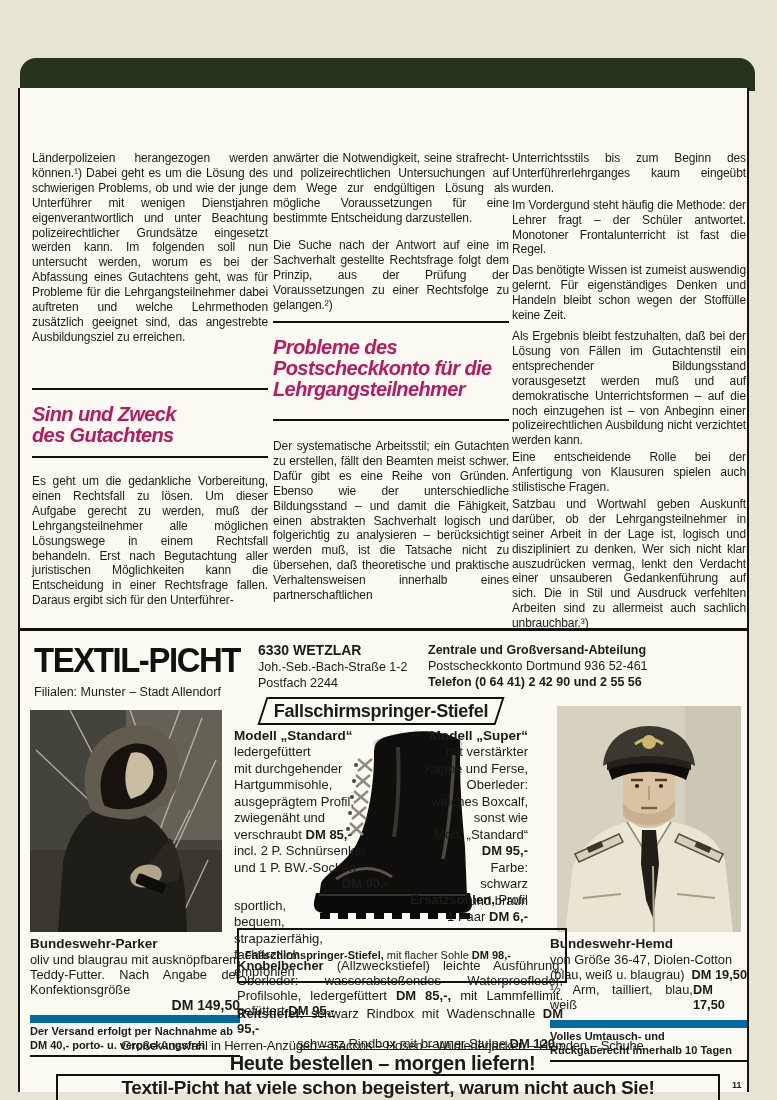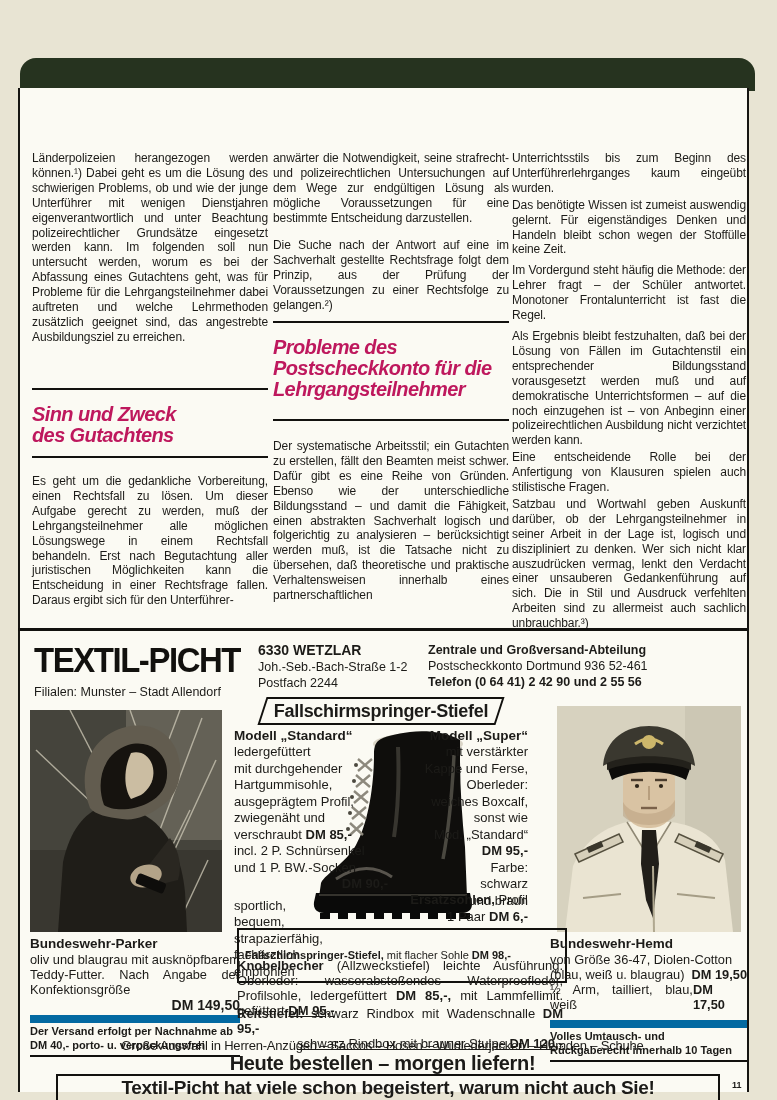--- a/index.html
+++ b/index.html
@@ -68,22 +68,22 @@
       <span>Probleme des</span><br>
       <span>Postscheckkonto für die</span><br>
       <span>Lehrgangsteilnehmer</span>
     </h2>
     <hr class="rule abs" style="left:0;top:268px;width:236px;">
     <p class="abs" style="left:0;top:288px;width:236px;">Der systematische Arbeitsstil; ein Gutachten zu erstellen, fällt den Beamten meist schwer. Dafür gibt es eine Reihe von Gründen. Ebenso wie der unterschiedliche Bildungsstand – und damit die Fähigkeit, einen abstrakten Sachverhalt logisch und folgerichtig zu analysieren – berücksichtigt werden muß, ist die Tatsache nicht zu übersehen, daß theoretische und praktische Verhaltensweisen innerhalb eines partnerschaftlichen</p>
   </div>
 
   <div class="col" style="left:512px;top:135px;width:234px;height:475px;">
     <p style="margin:0 0 2px 0;">Unterrichtsstils bis zum Beginn des Unterführerlehrganges kaum eingeübt wurden.</p>
+    <p style="margin:0 0 6px 0;">Im Vordergund steht häufig die Methode: der Lehrer fragt – der Schüler antwortet. Monotoner Frontalunterricht ist fast die Regel.</p>
     <p style="margin:0 0 6px 0;">Das benötigte Wissen ist zumeist auswendig gelernt. Für eigenständiges Denken und Handeln bleibt schon wegen der Stoffülle keine Zeit.</p>
-    <p style="margin:0 0 6px 0;">Im Vordergund steht häufig die Methode: der Lehrer fragt – der Schüler antwortet. Monotoner Frontalunterricht ist fast die Regel.</p>
     <p style="margin:0 0 2px 0;">Als Ergebnis bleibt festzuhalten, daß bei der Lösung von Fällen im Gutachtenstil ein entsprechender Bildungsstand vorausgesetzt werden muß und auf demokratische Unterrichtsformen – auf die noch einzugehen ist – von Anbeginn einer polizeirechtlichen Ausbildung nicht verzichtet werden kann.</p>
     <p style="margin:0 0 2px 0;">Eine entscheidende Rolle bei der Anfertigung von Klausuren spielen auch stilistische Fragen.</p>
     <p style="margin:0;">Satzbau und Wortwahl geben Auskunft darüber, ob der Lehrgangsteilnehmer in seiner Arbeit in der Lage ist, logisch und diszipliniert zu denken. Wer sich nicht klar auszudrücken vermag, lenkt den Verdacht einer unsauberen Gedankenführung auf sich. Die in Stil und Ausdruck verfehlten Arbeiten sind zu allermeist auch sachlich unbrauchbar.³)</p>
   </div>
 
   <div class="abs ad-divider"></div>
 
   <div class="abs brand" style="left:34px;top:624px;">TEXTIL-PICHT</div>
   <div class="abs small" style="left:34px;top:668px;">Filialen: Munster – Stadt Allendorf</div>
 

